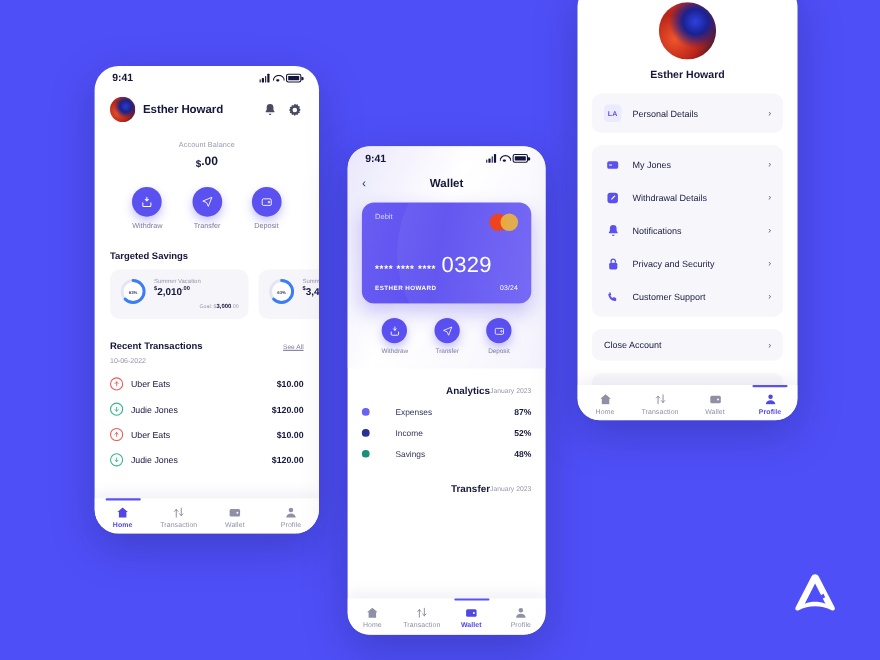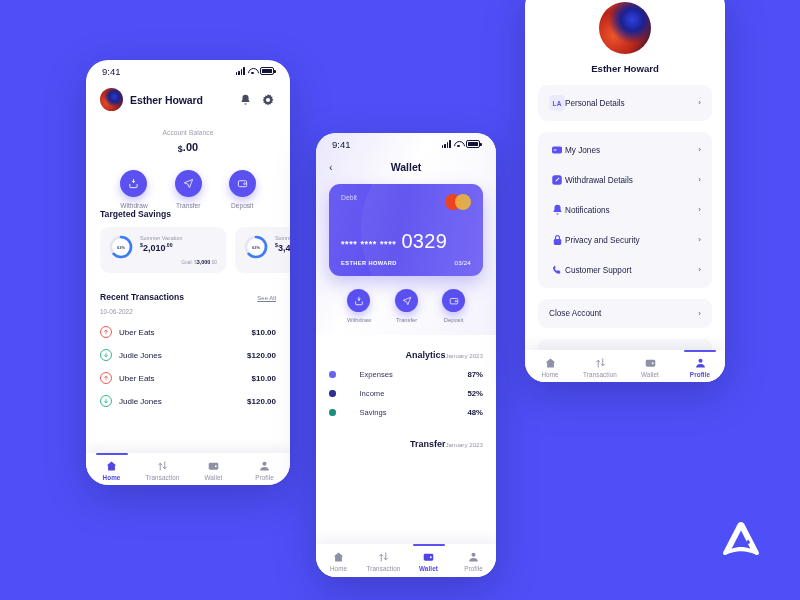--- a/index.html
+++ b/index.html
@@ -14,21 +14,21 @@
   .phone {
     position: absolute;
     background: #ffffff;
     overflow: hidden;
     box-shadow: 0 12px 40px rgba(20,20,80,.28);
   }
   .statusbar {
     display: flex; align-items: center; justify-content: space-between;
     padding: 0 16px;
     height: 22px;
-    font-size: 9.5px; font-weight: normal; color: #13143a;
+    font-size: 9.5px; font-weight: bold; color: #13143a;
   }
   .sb-icons { display: flex; align-items: center; gap: 3px; }
   .sig { display: flex; align-items: flex-end; gap: 1px; height: 8px; }
   .sig i { display:block; width: 1.6px; background: #13143a; border-radius: .5px; }
   .sig i:nth-child(1){height:3px} .sig i:nth-child(2){height:4.5px}
   .sig i:nth-child(3){height:6px} .sig i:nth-child(4){height:8px}
   .wifi { width: 9px; height: 8px; position: relative; }
   .wifi::before {
     content:""; position:absolute; left:0; top:1px; width:9px; height:9px;
     border: 1.6px solid #13143a; border-radius: 50%;
@@ -102,21 +102,21 @@
   .action { display:flex; flex-direction:column; align-items:center; gap:5px; }
   .act-circle {
     width: 27px; height: 27px; border-radius:50%;
     background:#5b50f0; display:flex; align-items:center; justify-content:center;
     box-shadow: 0 4px 9px rgba(91,80,240,.35);
   }
   .act-label { font-size: 6.6px; color:#7d7e98; }
 
   .sec-title { font-size: 8.6px; font-weight:bold; color:#15163c; }
   .p1-body { padding: 0 14px; }
-  .savings-title { }
+  .savings-title { margin-top: 18px; }
   .savings-row { display:flex; gap: 9px; margin-top: 8px; }
   .save-card {
     background:#f6f6fa; border-radius: 9px; padding: 8px 9px;
     display:flex; gap:7px; flex: none; width: 126px;
   }
   .ring { width: 24px; height: 24px; flex:none; position:relative; }
   .ring svg { display:block; }
   .ring .pct {
     position:absolute; inset:0; display:flex; align-items:center; justify-content:center;
     font-size: 3.9px; font-weight:bold; color:#3b3c63;
@@ -209,21 +209,21 @@
       radial-gradient(circle at 28% 64%, #f0552c 0%, #bb2519 44%, transparent 72%),
       linear-gradient(150deg,#e03a20 0%, #8d1a14 52%, #1f1a48 100%);
   }
   .pf-name { font-size: 9.6px; font-weight:bold; color:#15163c; margin-top: 9px; }
 
   .pf-card {
     margin: 11px 13px 0 13px; background:#f7f7fb; border-radius: 9px;
     padding: 3px 0;
   }
   .pf-row {
-    display:flex; align-items:center; 
+    display:flex; align-items:center; gap: 10px;
     padding: 7px 11px;
   }
   .pf-badge {
     width: 16px; height: 16px; border-radius: 4px; background:#eceafd;
     display:flex; align-items:center; justify-content:center; flex:none;
     font-size: 6.4px; font-weight:bold; color:#5b50f0; letter-spacing:.2px;
   }
   .pf-ico {
     width: 16px; height: 16px; border-radius: 4px; flex:none;
     display:flex; align-items:center; justify-content:center;

